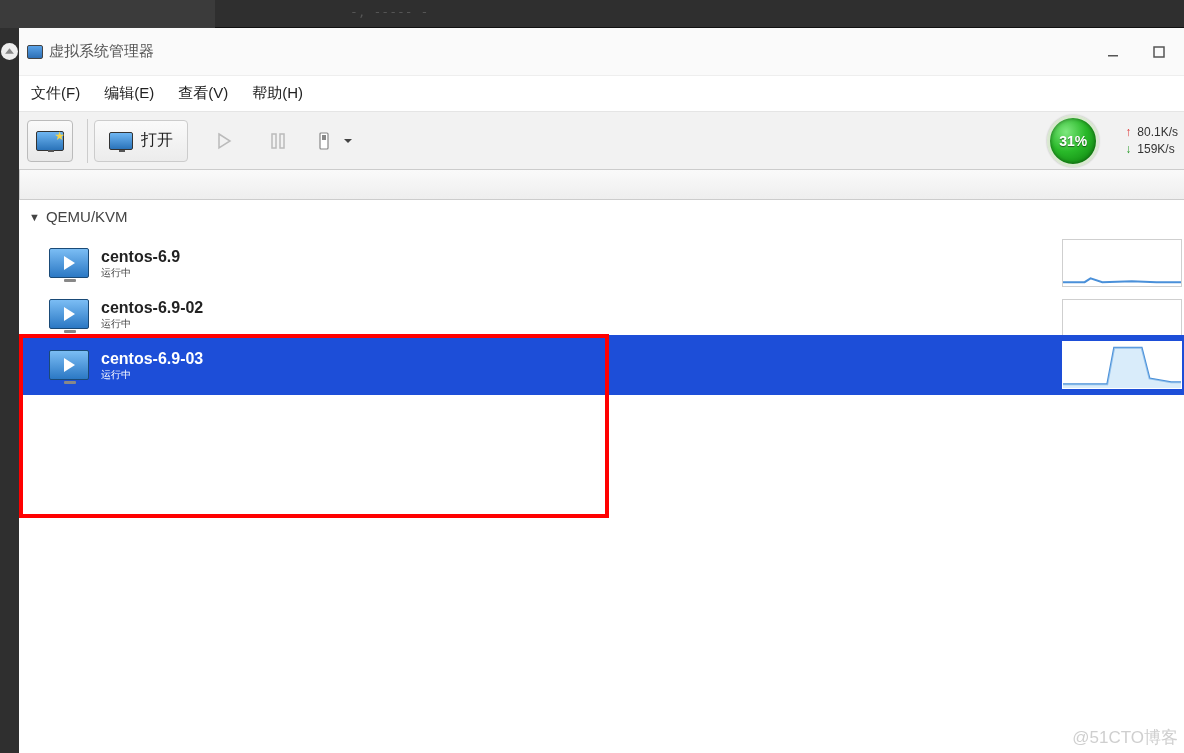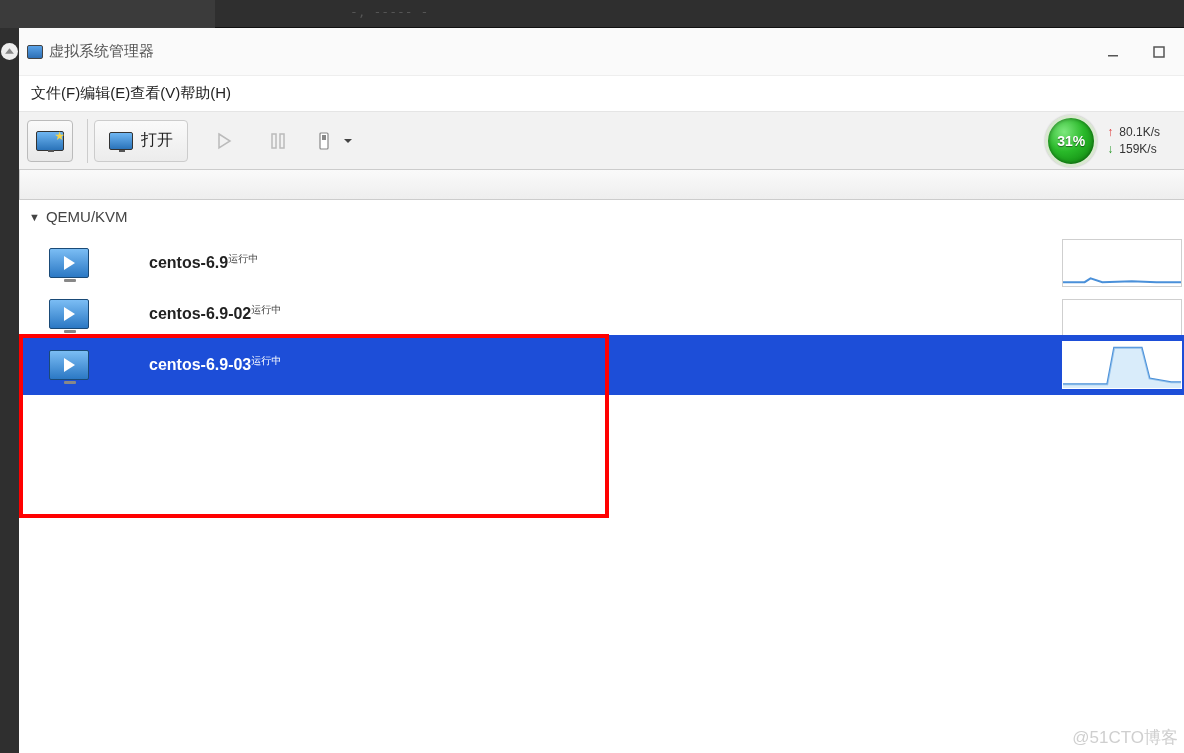--- a/index.html
+++ b/index.html
@@ -30,21 +30,21 @@
   .titlebar .icon-app {
     width:16px; height:14px; background:linear-gradient(#5aa3e8,#2d6fb5);
     border:1px solid #444; border-radius:2px; margin-right:6px;
     display:flex; align-items:center; justify-content:center;
   }
   .titlebar .title-text { color:#555; font-size:15px; }
   .titlebar .win-controls { margin-left:auto; display:flex; gap:32px; padding-right:10px; color:#555;}
   .win-control { width:14px; height:14px; display:flex; align-items:center; justify-content:center; }
 
   .menubar {
-    height:36px; background:#fff; display:flex; align-items:center; padding:0 12px;
+    height:36px; background:#fff; display:flex; align-items:center; gap:24px; padding:0 12px;
     border-bottom:1px solid #e5e5e5;
   }
   .menu-item { color:#222; font-size:15px; cursor:default; }
 
   .toolbar {
     height:58px; background:#f2f2f2; display:flex; align-items:center; padding:0 8px;
     border-bottom:1px solid #ccc; position:relative;
   }
   .toolbar .btn-new {
     width:46px; height:42px; background:linear-gradient(#fafafa,#e8e8e8);
@@ -72,21 +72,21 @@
   .monitor-big .star { position:absolute; right:-2px; top:-3px; color:#f6d54a; font-size:12px; }
   .monitor-big::after { content:""; position:absolute; bottom:-2px; left:11px; width:6px; height:2px; background:#555;}
 
   .monitor-med {
     width:24px; height:18px; background:linear-gradient(#6fb6f2,#2a73b9);
     border:1px solid #333; border-radius:2px; position:relative;
   }
   .monitor-med::after { content:""; position:absolute; bottom:-3px; left:9px; width:6px; height:2px; background:#555;}
 
   .toolbar-right {
-    position:absolute; right:0; top:0; height:58px; display:flex; align-items:center; gap:10px; padding-right:24px;
+    position:absolute; right:0; top:0; height:58px; display:flex; align-items:center; gap:26px; padding-right:6px;
   }
   .gauge {
     width:52px; height:52px; border-radius:50%;
     background:radial-gradient(circle at 35% 30%, #7ee87e 0%, #29b929 45%, #0a7a0a 100%);
     box-shadow: inset 0 0 4px rgba(0,0,0,.5), 0 0 2px rgba(0,0,0,.3);
     border:3px solid #d9e8d0;
     display:flex; align-items:center; justify-content:center;
     color:#fff; font-weight:bold; font-size:14px; text-shadow:0 1px 1px rgba(0,0,0,.5);
   }
   .net-stats { font-size:12px; line-height:1.4; }
@@ -113,21 +113,21 @@
     display:flex; align-items:center; height:60px; padding-left:30px; position:relative;
   }
   .vm-row.selected { background:#1d4ed8; color:#fff; }
   .vm-row .vm-icon {
     width:40px; height:30px; background:linear-gradient(#7bbdf4,#2b78c4);
     border:1px solid #1a4a77; border-radius:2px; position:relative; margin-right:12px;
     display:flex; align-items:center; justify-content:center;
   }
   .vm-row .vm-icon::after { content:""; position:absolute; bottom:-5px; left:14px; width:12px; height:3px; background:#888; border-radius:1px;}
   .vm-row .vm-icon .play { width:0; height:0; border-left:11px solid #fff; border-top:7px solid transparent; border-bottom:7px solid transparent;}
-  .vm-row .vm-texts { display:flex; line-height:1.25;margin-left:48px; }
+  .vm-row .vm-texts { display:flex; flex-direction:column; line-height:1.25; }
   .vm-row .vm-name { font-weight:bold; font-size:16px; color:#222; }
   .vm-row .vm-status { font-size:10px; color:#444; }
   .vm-row.selected .vm-name, .vm-row.selected .vm-status { color:#fff; }
   .vm-row.clipped { height:42px; overflow:hidden; }
 
   .vm-row .spark {
     position:absolute; right:2px; top:6px; width:120px; height:48px; background:#fff; border:1px solid #cfcfcf;
   }
   .vm-row.selected .spark { border-color:#fff;}
   .spark svg { width:100%; height:100%; display:block; }

